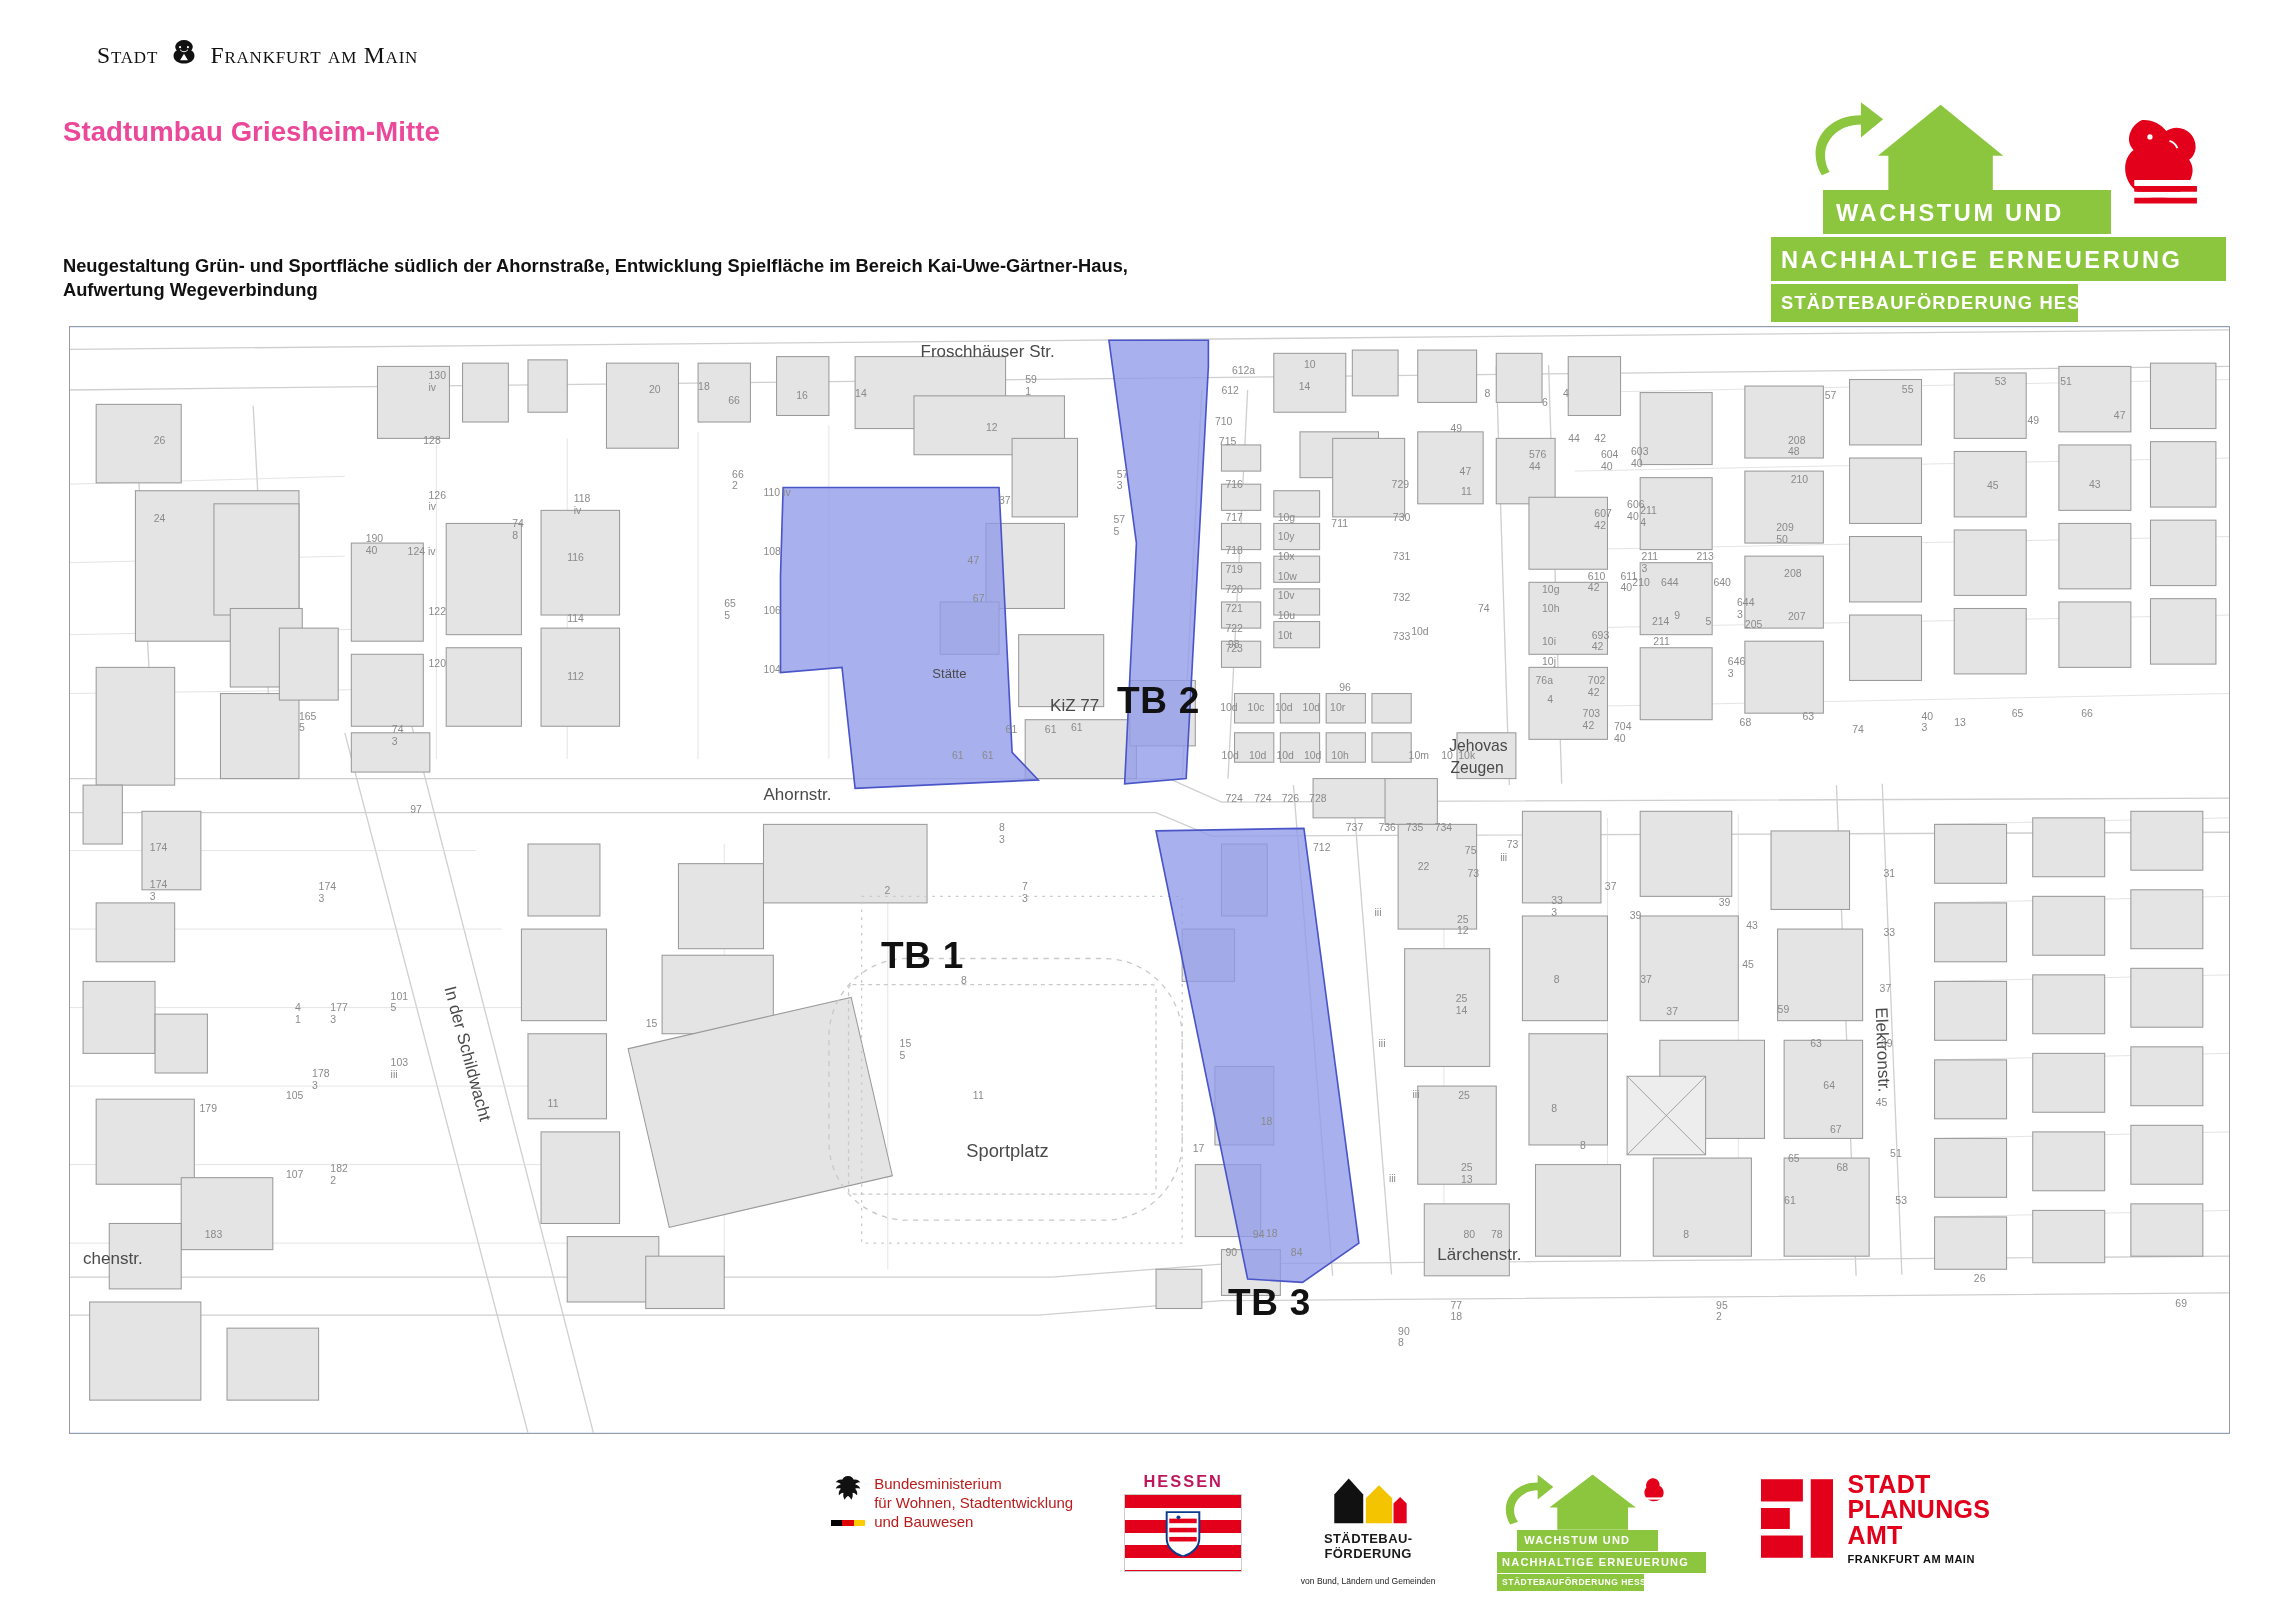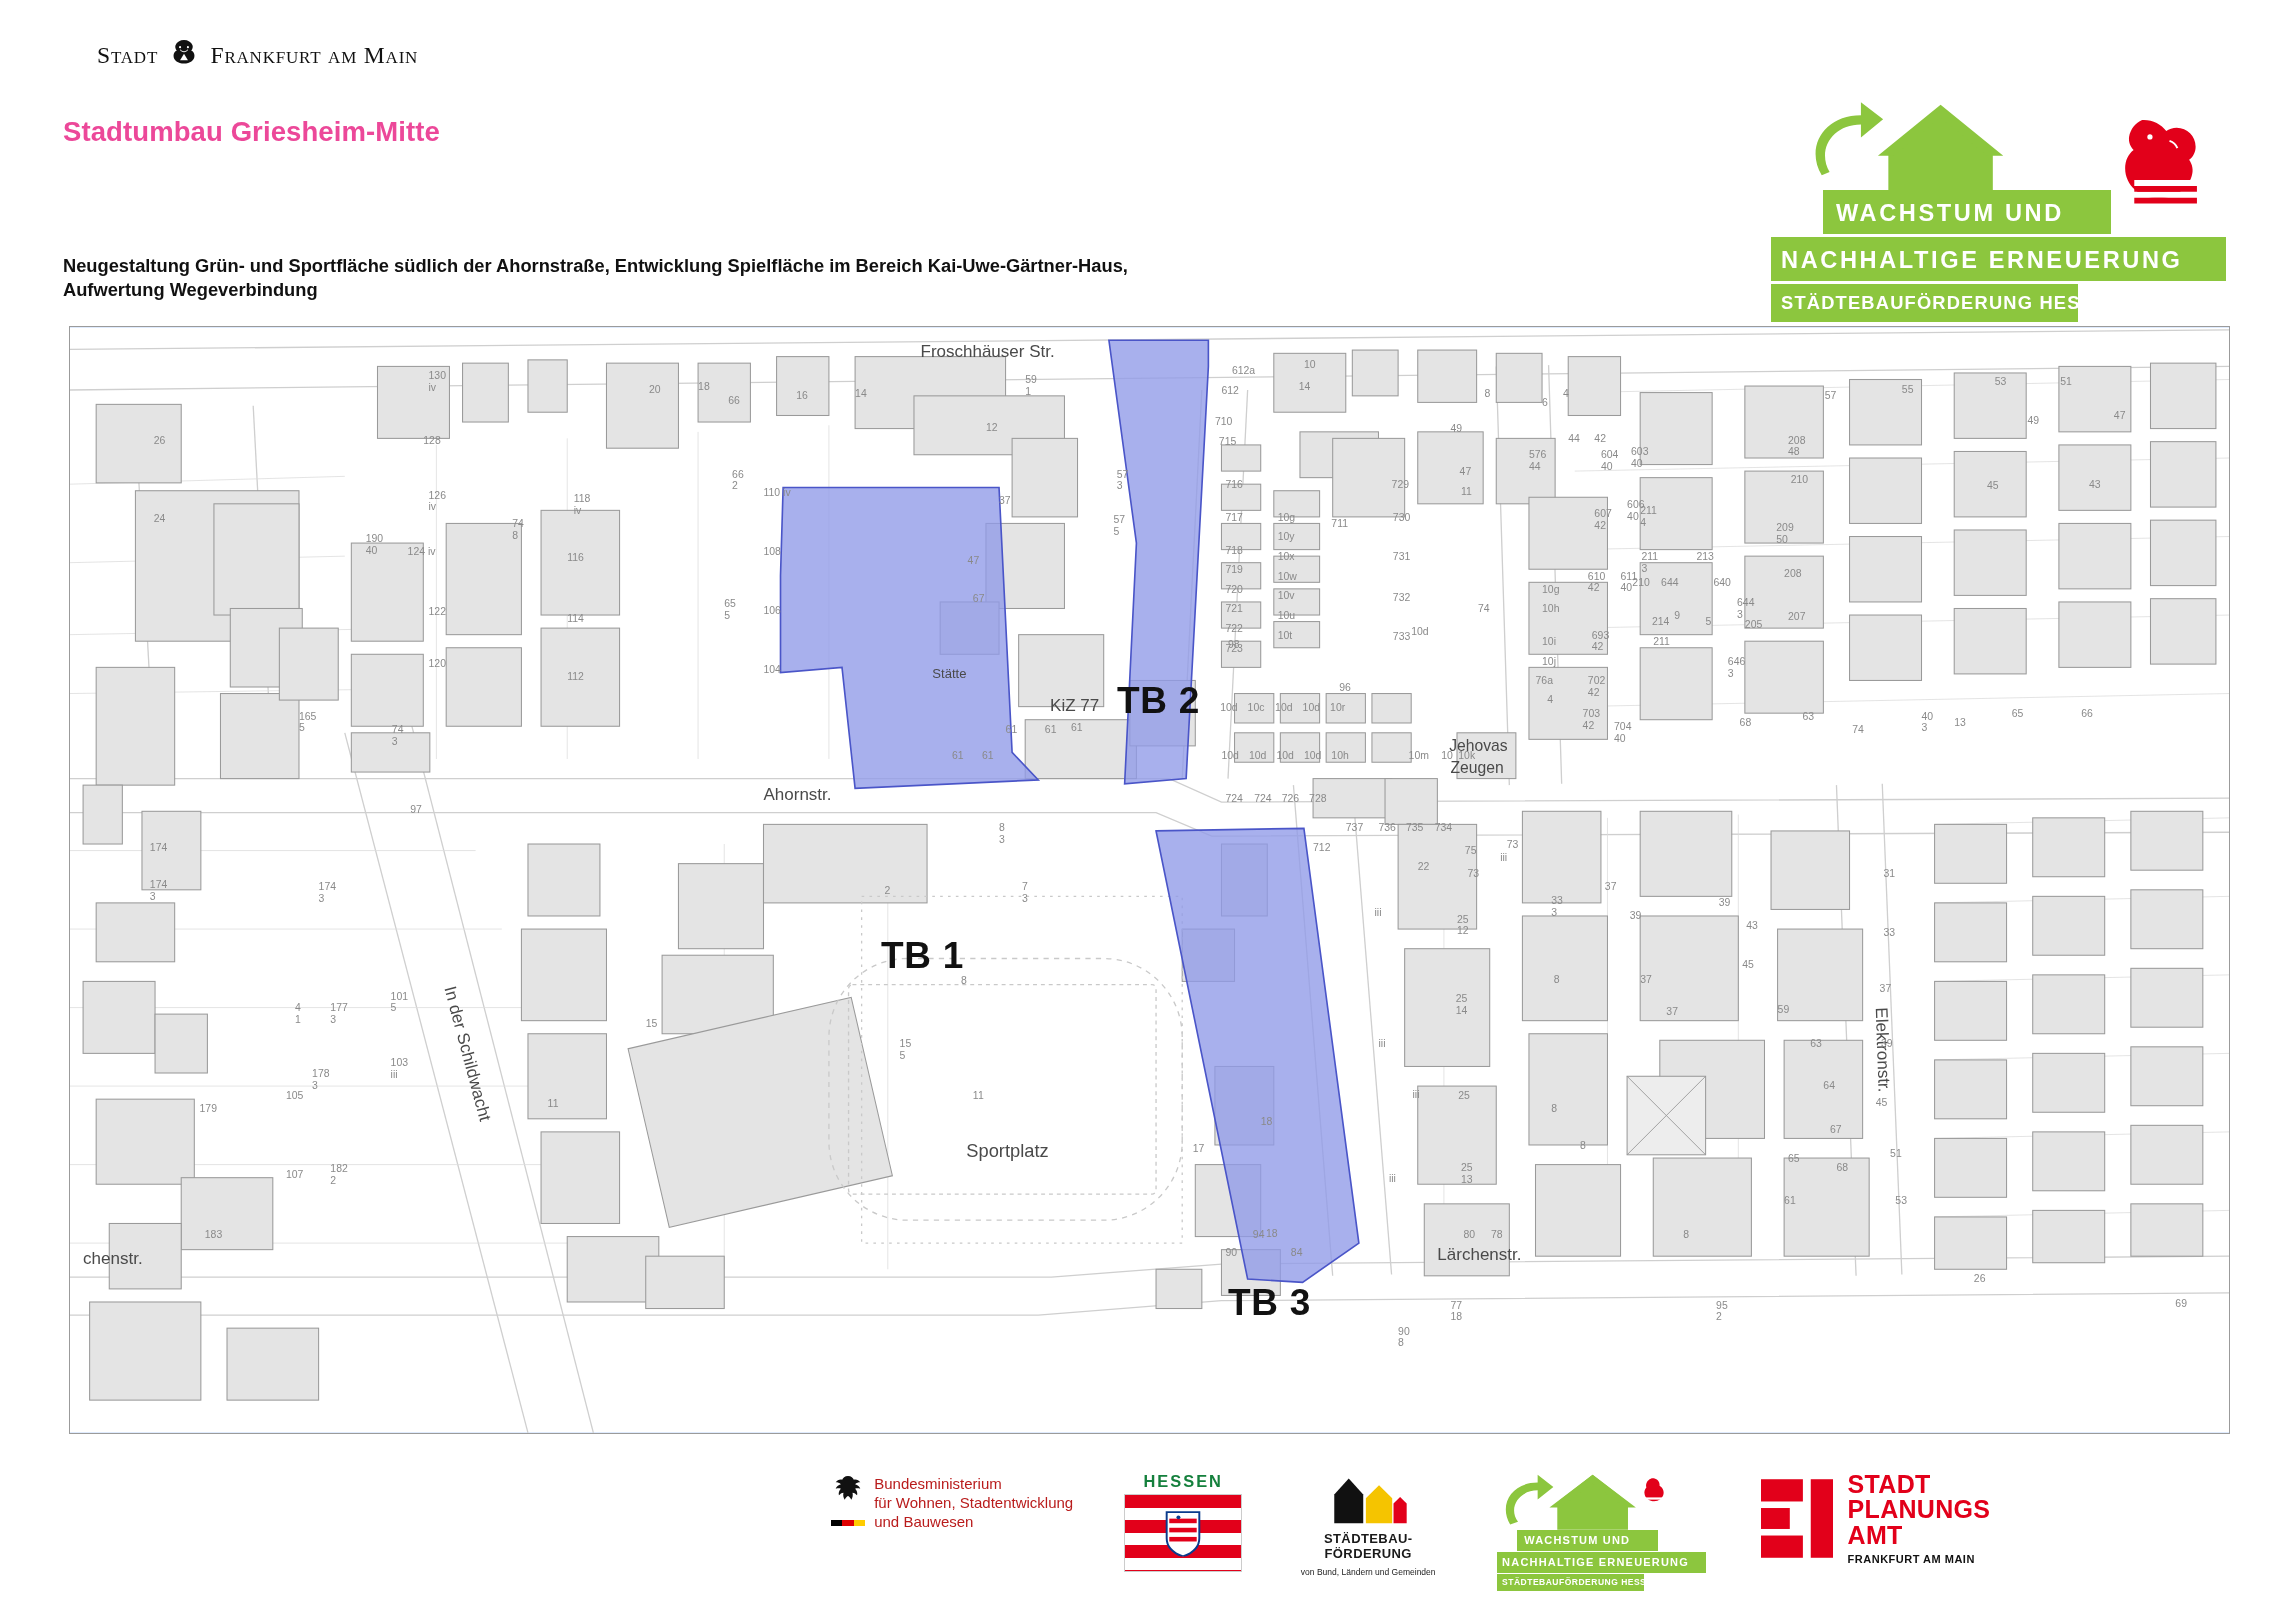--- a/index.html
+++ b/index.html
@@ -174,39 +174,39 @@
   .bmwsb-eagle {
     width: 34px; height: 44px; position: relative;
   }
   .flag-bar {
     width: 34px; height: 5.9px; margin-top: 2.6px;
     background: linear-gradient(to right,#000 0 33.3%,#d00 33.3% 66.6%,#fc0 66.6% 100%);
   }
   .hessen-logo { width: 118px; }
   .hessen-title {
     font-size: 16.4px; font-weight: bold; letter-spacing: 2px;
-    color: #15803d; text-align: center; margin-bottom: 3.9px;
+    color: #be185d; text-align: center; margin-bottom: 3.9px;
   }
   .hessen-flag {
     width: 116px; height: 76px;
     background: repeating-linear-gradient(to bottom,#e2001a 0 12.6px,#ffffff 12.6px 25px);
     border: 0.7px solid #ccc;
     position: relative;
   }
   .hessen-shield {
     position: absolute; left: 50%; top: 50%;
     transform: translate(-50%,-50%);
     width: 38px; height: 47px;
   }
   .stfoerderung {
     text-align: center; width: 150px;
   }
   .stf-house { width: 79px; height: 54px; margin: 0 auto 5.2px; position: relative; }
   .stf-t1 { font-size: 13px; font-weight: bold; letter-spacing: 0.4px; }
-  .stf-t2 { font-size: 8.5px; line-height: 1.3; margin-top: 6px; color:#222; }
+  .stf-t2 { font-size: 8.5px; line-height: 1.3; margin-top: 15px; color:#222; }
   .wachstum-small {
     position: relative; width: 216px; height: 118px;
   }
   .ws-bar { position: absolute; background: #8cc63e; }
   .ws-b1 { left: 23px; top: 58px; width: 141px; height: 21px; }
   .ws-b2 { left: 2.6px;  top: 80px; width: 209px; height: 21px; }
   .ws-b3 { left: 2.6px;  top: 102px; width: 147px; height: 17px; }
   .ws-text { position: absolute; color: #fff; font-weight: bold; white-space: nowrap; }
   .ws-t1 { left: 30px;  top: 62px;  font-size: 11px; letter-spacing: 1.2px; }
   .ws-t2 { left: 7.9px;  top: 84px; font-size: 11px; letter-spacing: 1.2px; }

